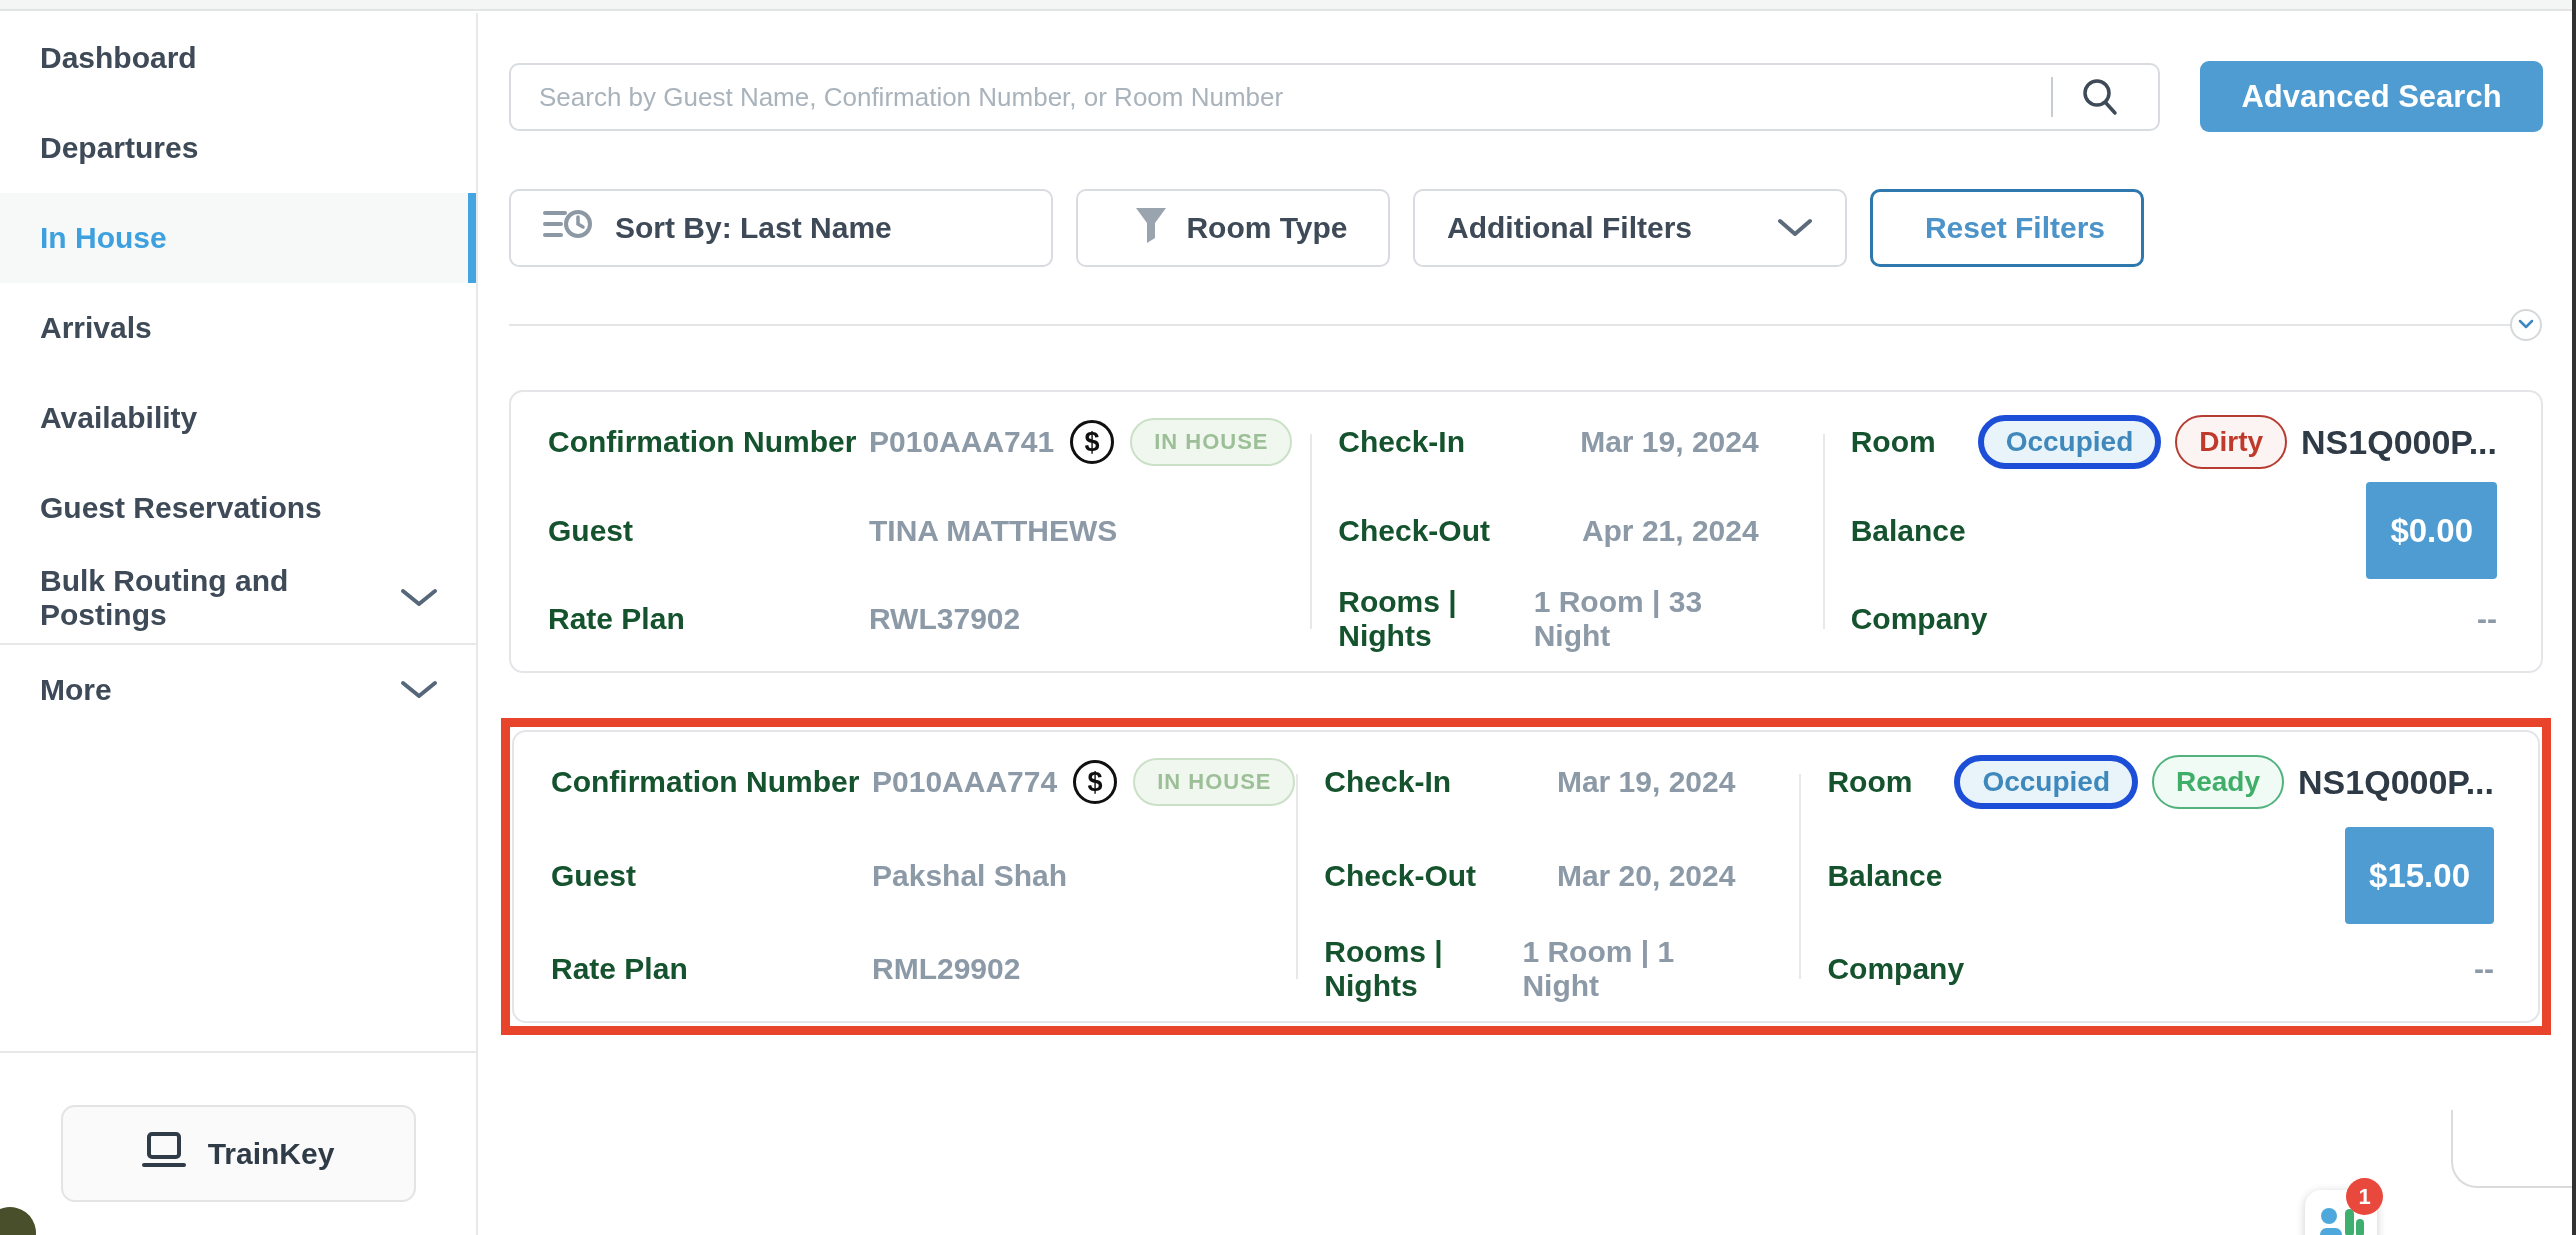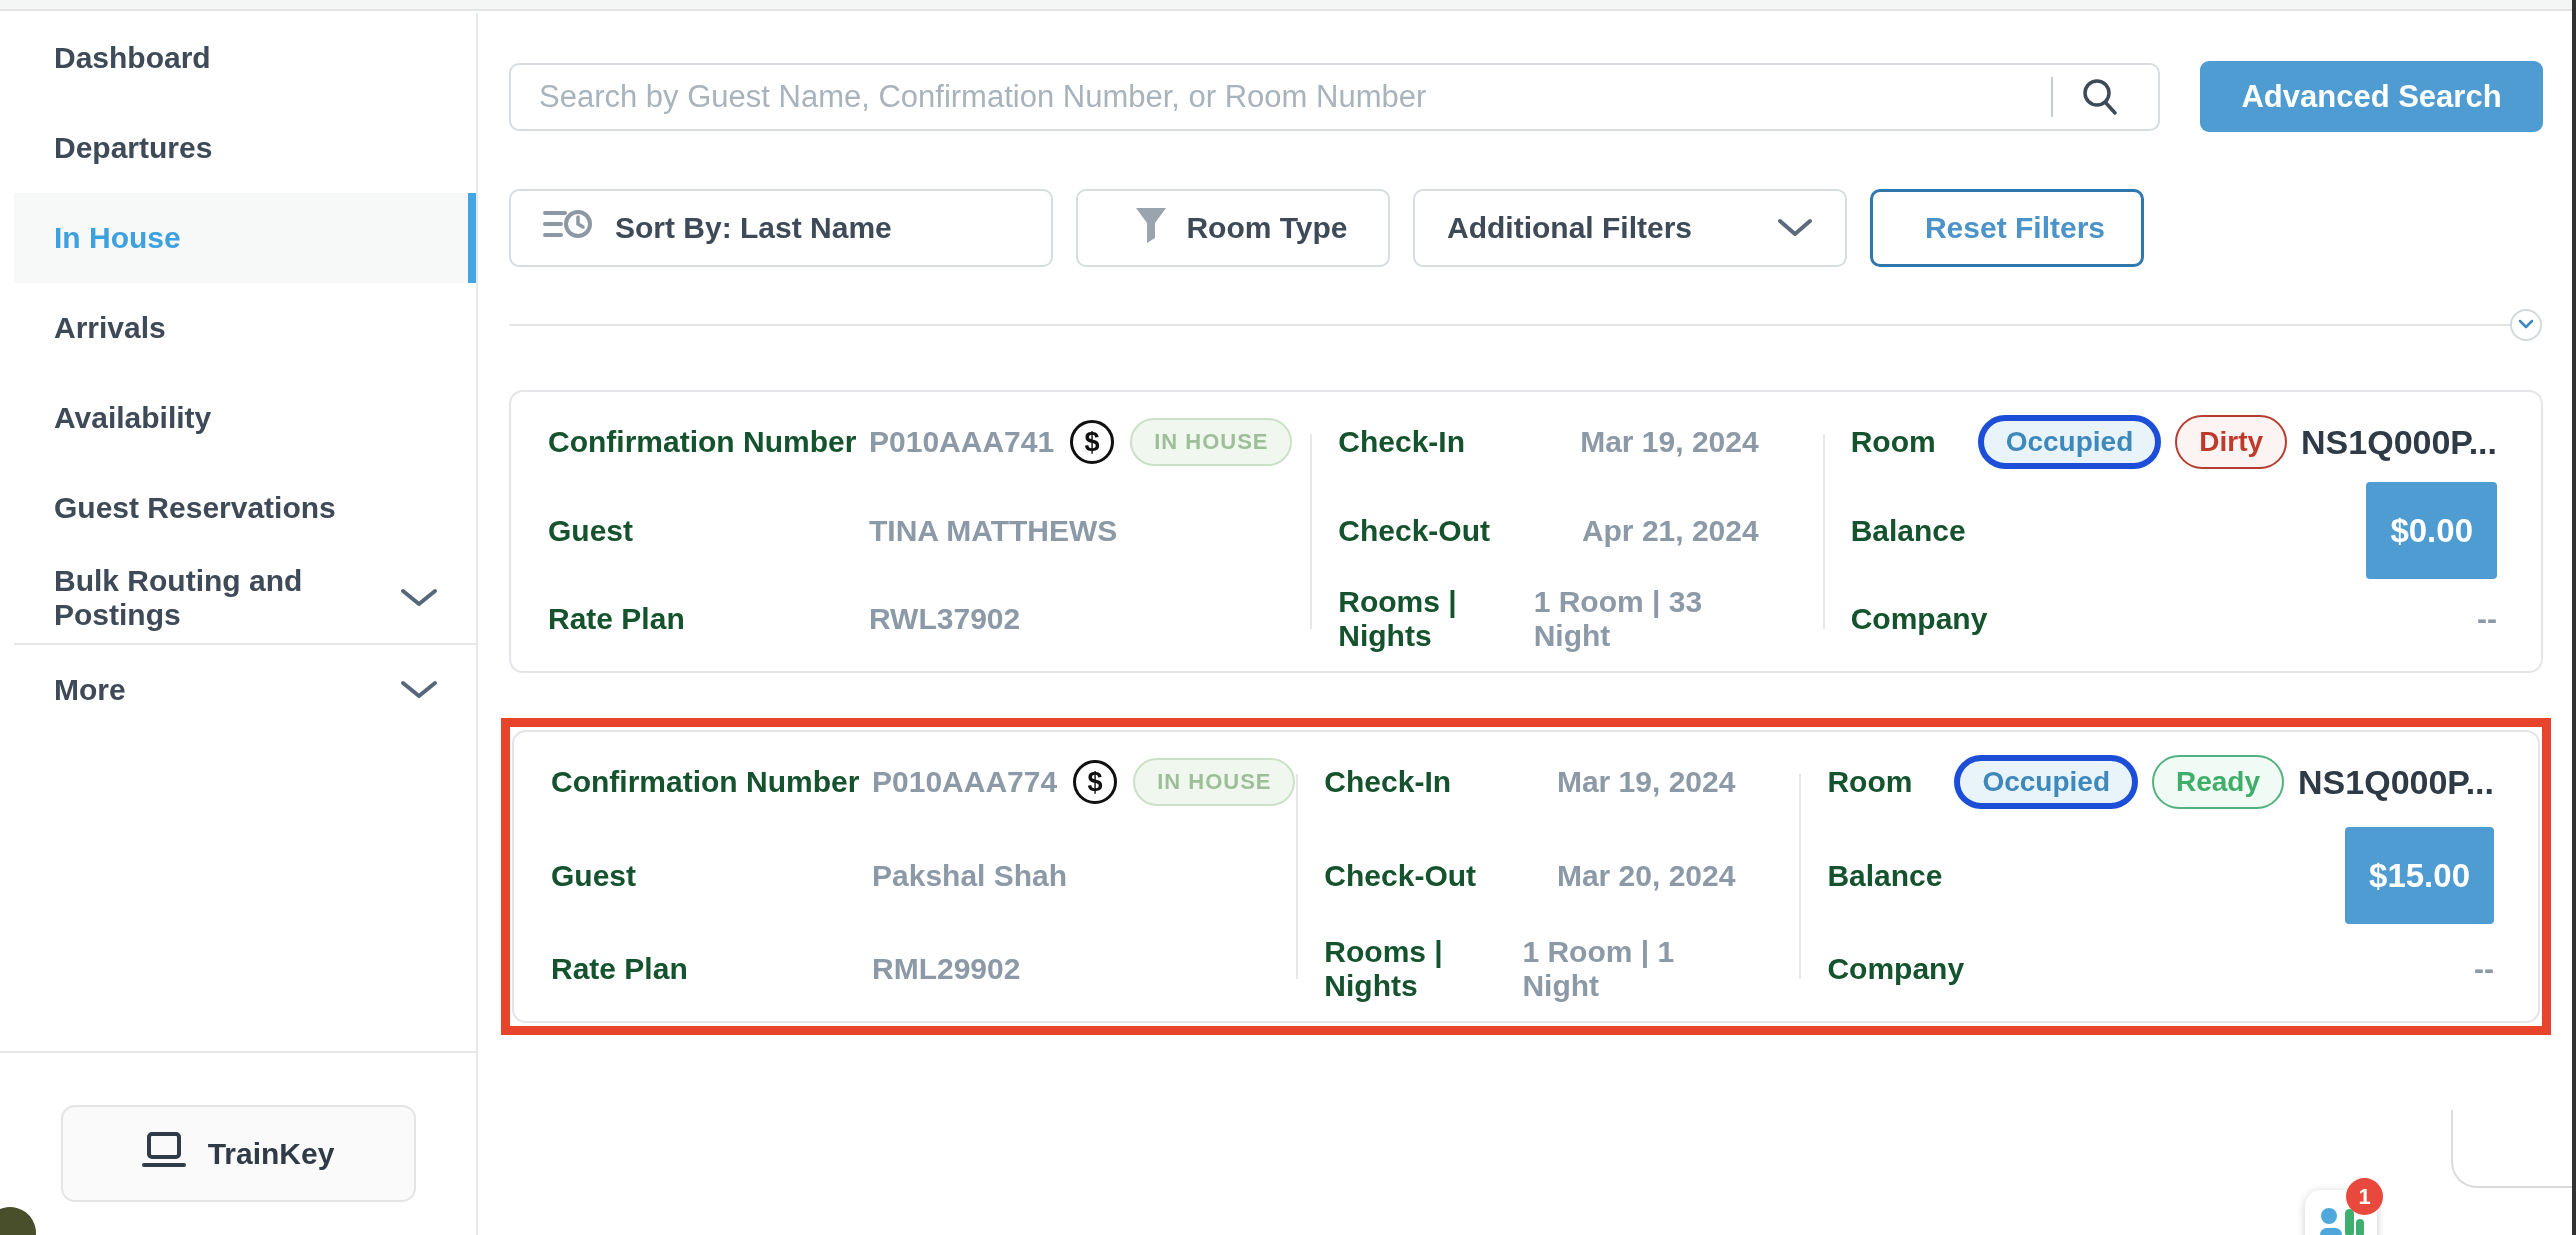--- a/index.html
+++ b/index.html
@@ -7,36 +7,36 @@
   #screen { position:relative; width:2576px; height:1235px; overflow:hidden; background:#fff; }
 
   
   .top-strip { position:absolute; left:0; top:0; width:2576px; height:11px; background:#f4f5f5; border-bottom:2px solid #e3e4e6; }
   .right-edge { position:absolute; right:0; top:0; width:4px; height:1235px; background:#323232; }
   .cutoff-panel { position:absolute; left:2451px; top:1110px; width:123px; height:78px;
       border-left:2px solid #dbdbdb; border-bottom:2px solid #dbdbdb; border-bottom-left-radius:26px; background:#fff; }
   .corner-blob { position:absolute; left:-16px; top:1207px; width:52px; height:52px; background:#4a4f2b; border-radius:50% 50% 45% 50%; transform:rotate(15deg); }
 
   
-  .sidebar { position:absolute; left:0; top:13px; width:478px; height:1222px; background:#fff; border-right:2px solid #e7e8ea;padding-left:14px; }
+  .sidebar { position:absolute; left:0; top:13px; width:478px; height:1222px; background:#fff; border-right:2px solid #e7e8ea; }
   .nav-item { height:90px; display:flex; align-items:center; padding:0 38px 0 40px;
       font-size:30px; font-weight:600; color:#3e4a57; cursor:pointer; }
   .nav-item.active { background:#f7f8f8; color:#3da0df; box-shadow:inset -8px 0 0 #45a5e1; }
   .nav-divider { border-top:2px solid #e7e8ea; height:0; }
   .chev { margin-left:auto; width:38px; height:22px; }
   .chev svg, .chev-sm svg { display:block; }
   .sidebar-footer { position:absolute; left:0; bottom:0; width:476px; height:184px; border-top:2px solid #e7e8ea; background:#fff; }
   .trainkey-btn { margin:52px auto 0 auto; width:355px; height:97px; border:2px solid #e3e4e6; border-radius:14px;
       background:#fafafa; display:flex; align-items:center; justify-content:center; gap:22px;
       font-size:30px; font-weight:600; color:#2f3b47; cursor:pointer; }
 
   
   .search-wrap { position:absolute; left:509px; top:63px; width:1651px; height:68px; }
   .search-input { width:100%; height:100%; border:2px solid #d8dce0; border-radius:10px; padding:0 149px 0 28px;
-      font-size:31px; color:#3e4a57; outline:none; font-family:inherit; background:#fff; }
+      font-size:26px; color:#3e4a57; outline:none; font-family:inherit; background:#fff; }
   .search-input::placeholder { color:#a9b3bc; }
   .search-vdiv { position:absolute; right:107px; top:14px; width:2px; height:40px; background:#c6ccd2; }
   .search-icon { position:absolute; right:38px; top:12px; width:44px; height:44px; }
   .adv-btn { position:absolute; left:2200px; top:61px; width:343px; height:71px; background:#4e9cd1; border:none;
       border-radius:9px; color:#fff; font-size:31px; font-weight:600; font-family:inherit; cursor:pointer; }
 
   
   .fbtn { position:absolute; top:189px; height:78px; background:#fff; border:2px solid #d8dce0; border-radius:10px;
       display:flex; align-items:center; font-size:30px; font-weight:600; color:#3e4a57; cursor:pointer;padding-left:16px; }
   .fbtn-sort { left:509px; width:544px; padding-left:32px; gap:20px; }

